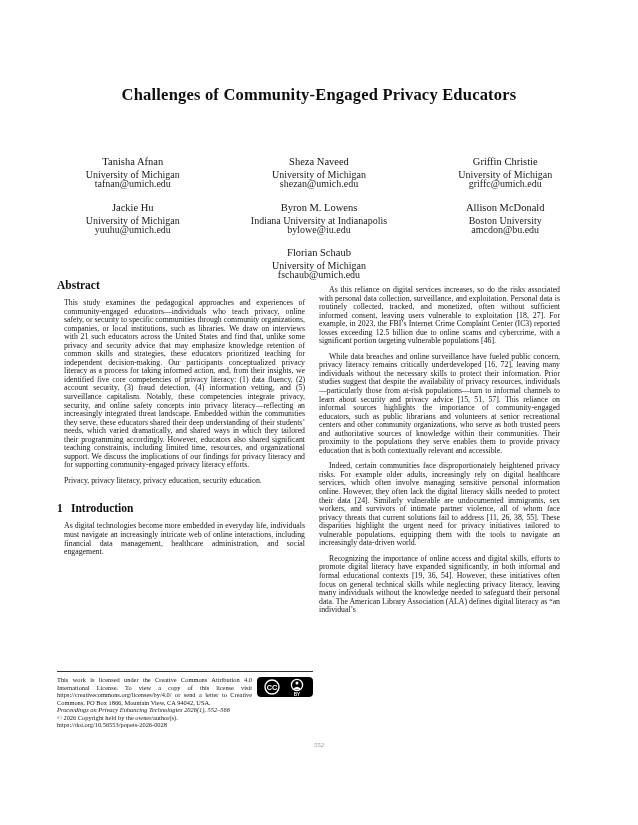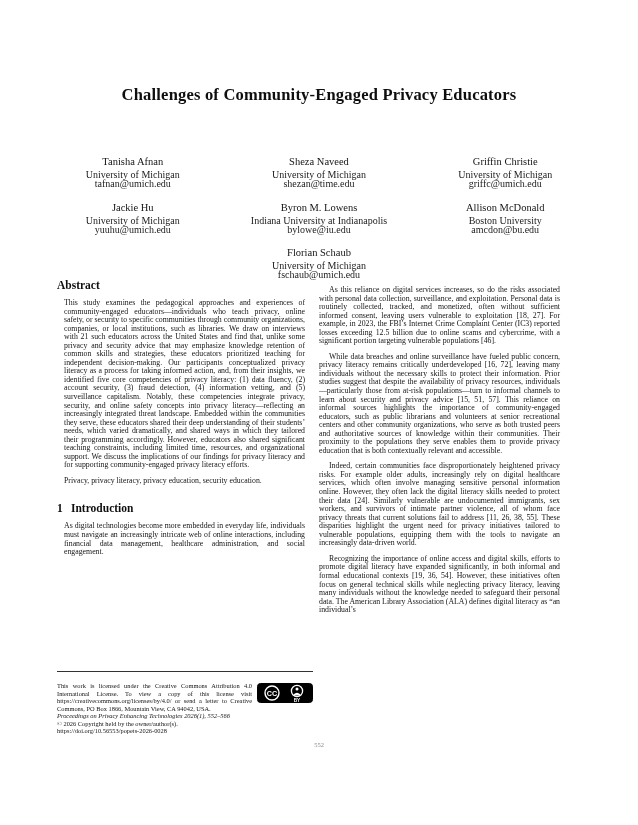--- a/index.html
+++ b/index.html
@@ -24,21 +24,21 @@
   .sec-head{font-size:11.5px;font-weight:bold;margin:0 0 5px 0;line-height:13px;color:#0e0e0e;}
   .kw-head{margin-top:15px;}
   .intro-head{margin-top:17px;}
   .sec-num{display:inline-block;min-width:14px;}
   .body-text{font-size:7.8px;line-height:8.55px;text-align:justify;margin:7px;
     text-justify:inter-word;}
   .indent{text-indent:10px;}
   .footnote{
     position:absolute;left:57px;top:671px;width:256px;
     font-size:6.4px;line-height:7.5px;color:#151515;
-    border-top:1px solid #333;padding-top:10px;text-align:justify;
+    border-top:1px solid #333;padding-top:4px;text-align:justify;
   }
   .cc-badge{float:right;margin:1px 0 2px 5px;}
   .proc{font-style:italic;clear:none;}
   .pagenum{position:absolute;top:741px;left:0;right:0;text-align:center;
     font-size:6.5px;color:#8a8a8a;}
 </style>
 </head>
 <body>
 
 <div class="page">
@@ -49,21 +49,21 @@
 
   <div class="authors">
     <div class="author">
       <div class="name">Tanisha Afnan</div>
       <div class="affil">University of Michigan</div>
       <div class="email">tafnan@umich.edu</div>
     </div>
     <div class="author">
       <div class="name">Sheza Naveed</div>
       <div class="affil">University of Michigan</div>
-      <div class="email">shezan@time.edu</div>
+      <div class="email">shezan@umich.edu</div>
     </div>
     <div class="author">
       <div class="name">Griffin Christie</div>
       <div class="affil">University of Michigan</div>
       <div class="email">griffc@umich.edu</div>
     </div>
     <div class="author">
       <div class="name">Jackie Hu</div>
       <div class="affil">University of Michigan</div>
       <div class="email">yuuhu@umich.edu</div>

